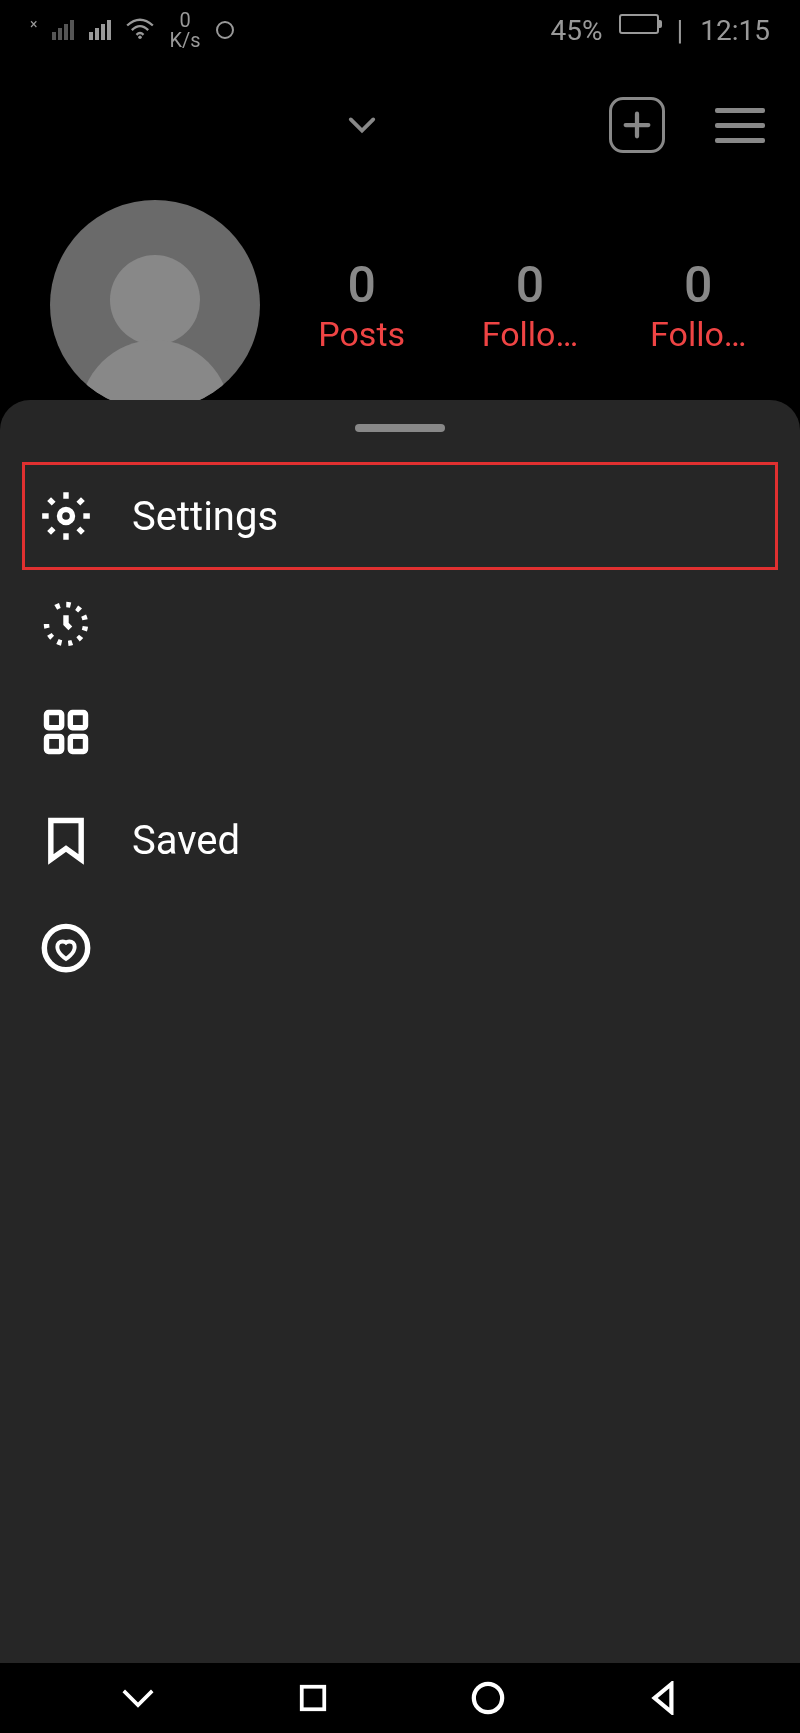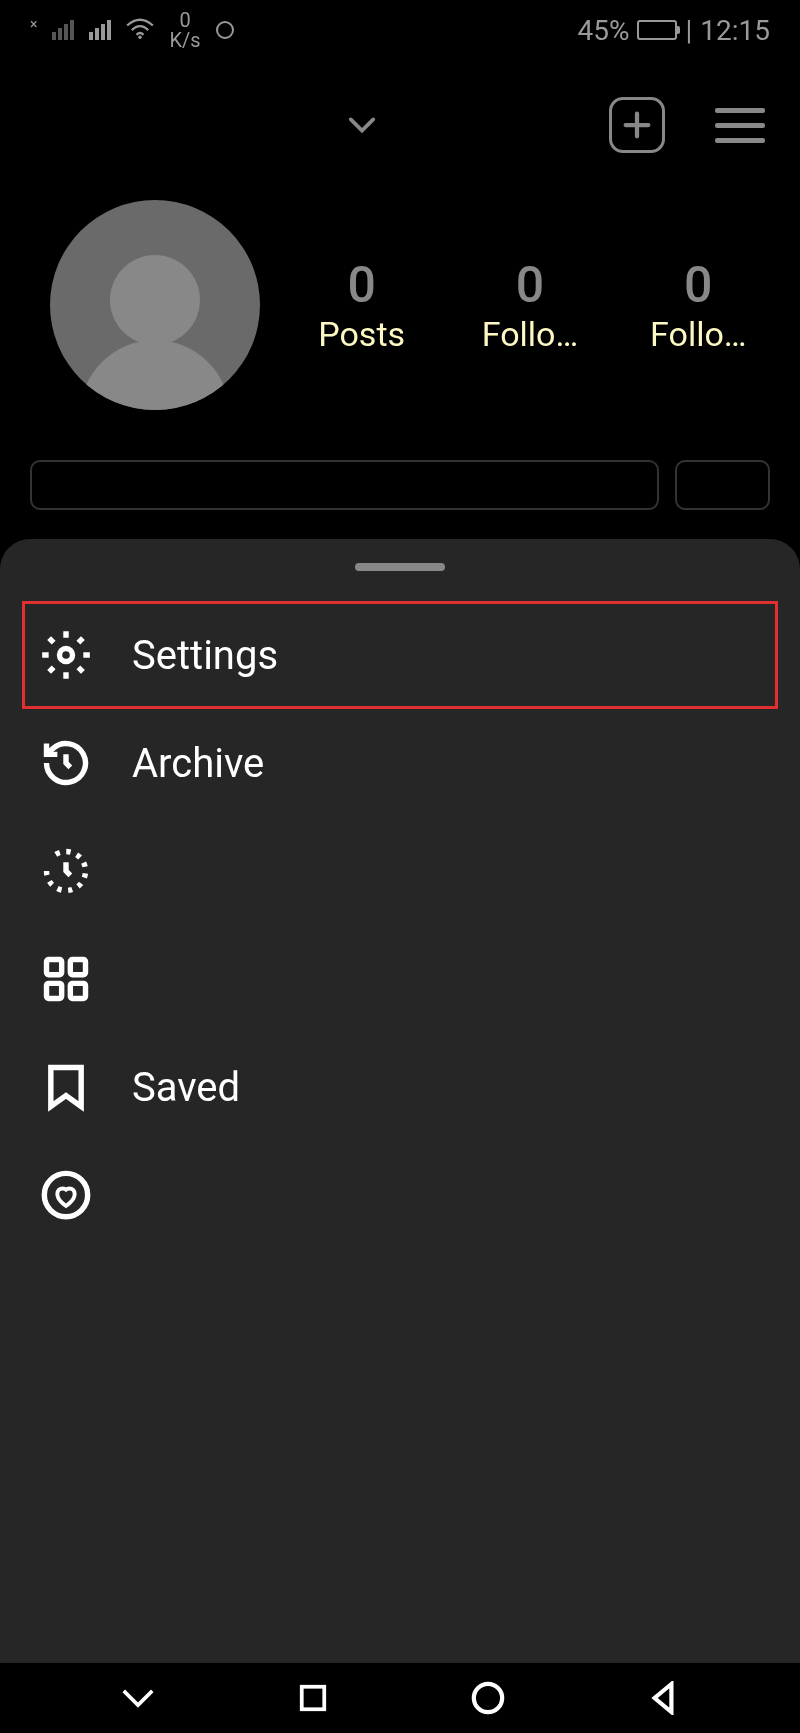--- a/index.html
+++ b/index.html
@@ -27,22 +27,22 @@
       color: #999;
       font-size: 28px;
     }
     .status-left {
       display: flex;
       align-items: center;
       gap: 15px;
     }
     .status-right {
       display: flex;
-      align-items: center;
-      gap: 8px;
+      align-items: flex-start;
+      gap: 17px;
     }
     .signal-bars {
       display: inline-flex;
       align-items: flex-end;
       gap: 2px;
     }
     .signal-bars span {
       width: 4px;
       background: #999;
       display: block;
@@ -170,21 +170,21 @@
       min-width: 0;
       flex: 1;
     }
     .stat-value {
       font-size: 50px;
       font-weight: 500;
       color: #888;
     }
     .stat-label {
       font-size: 34px;
-      color: #fef9c3;
+      color: #ef4444;
       white-space: nowrap;
       overflow: hidden;
       text-overflow: ellipsis;
       max-width: 140px;
       text-align: center;
     }
 
     
     .dim-button-area {
       padding: 20px 30px 0 30px;
@@ -205,21 +205,21 @@
       border-radius: 10px;
       background: transparent;
     }
 
     
     .bottom-sheet {
       position: absolute;
       bottom: 70px;
       left: 0;
       right: 0;
-      height: 1124px;
+      height: 1263px;
       background: #262626;
       border-radius: 30px 30px 0 0;
       padding-top: 24px;
     }
     .sheet-handle {
       width: 90px;
       height: 8px;
       background: #888;
       border-radius: 4px;
       margin: 0 auto 30px auto;
@@ -373,30 +373,20 @@
     <div class="menu-item highlighted">
       <span class="menu-icon">
         <svg viewBox="0 0 24 24">
             <circle cx="12" cy="12" r="3"></circle>
             <path d="M12 1v3m0 16v3M4.2 4.2l2.1 2.1m11.4 11.4l2.1 2.1M1 12h3m16 0h3M4.2 19.8l2.1-2.1m11.4-11.4l2.1-2.1"></path>
           </svg>
       </span>
       <span>Settings</span>
     </div>
 
-    <div class="menu-item">
-      <span class="menu-icon">
-        <svg viewBox="0 0 24 24">
-            <path d="M3 12a9 9 0 1 0 3-6.7L3 8"></path>
-            <path d="M3 3v5h5"></path>
-            <path d="M12 8v4l2 2"></path>
-          </svg>
-      </span>
-      <span>Archive</span>
-    </div>
 
     <div class="menu-item">
       <span class="menu-icon">
         <svg viewBox="0 0 24 24">
             <path d="M3 12a9 9 0 1 0 3-6.7" stroke-dasharray="2 3"></path>
             <path d="M12 8v4l2 2"></path>
           </svg>
       </span>
     </div>
 

